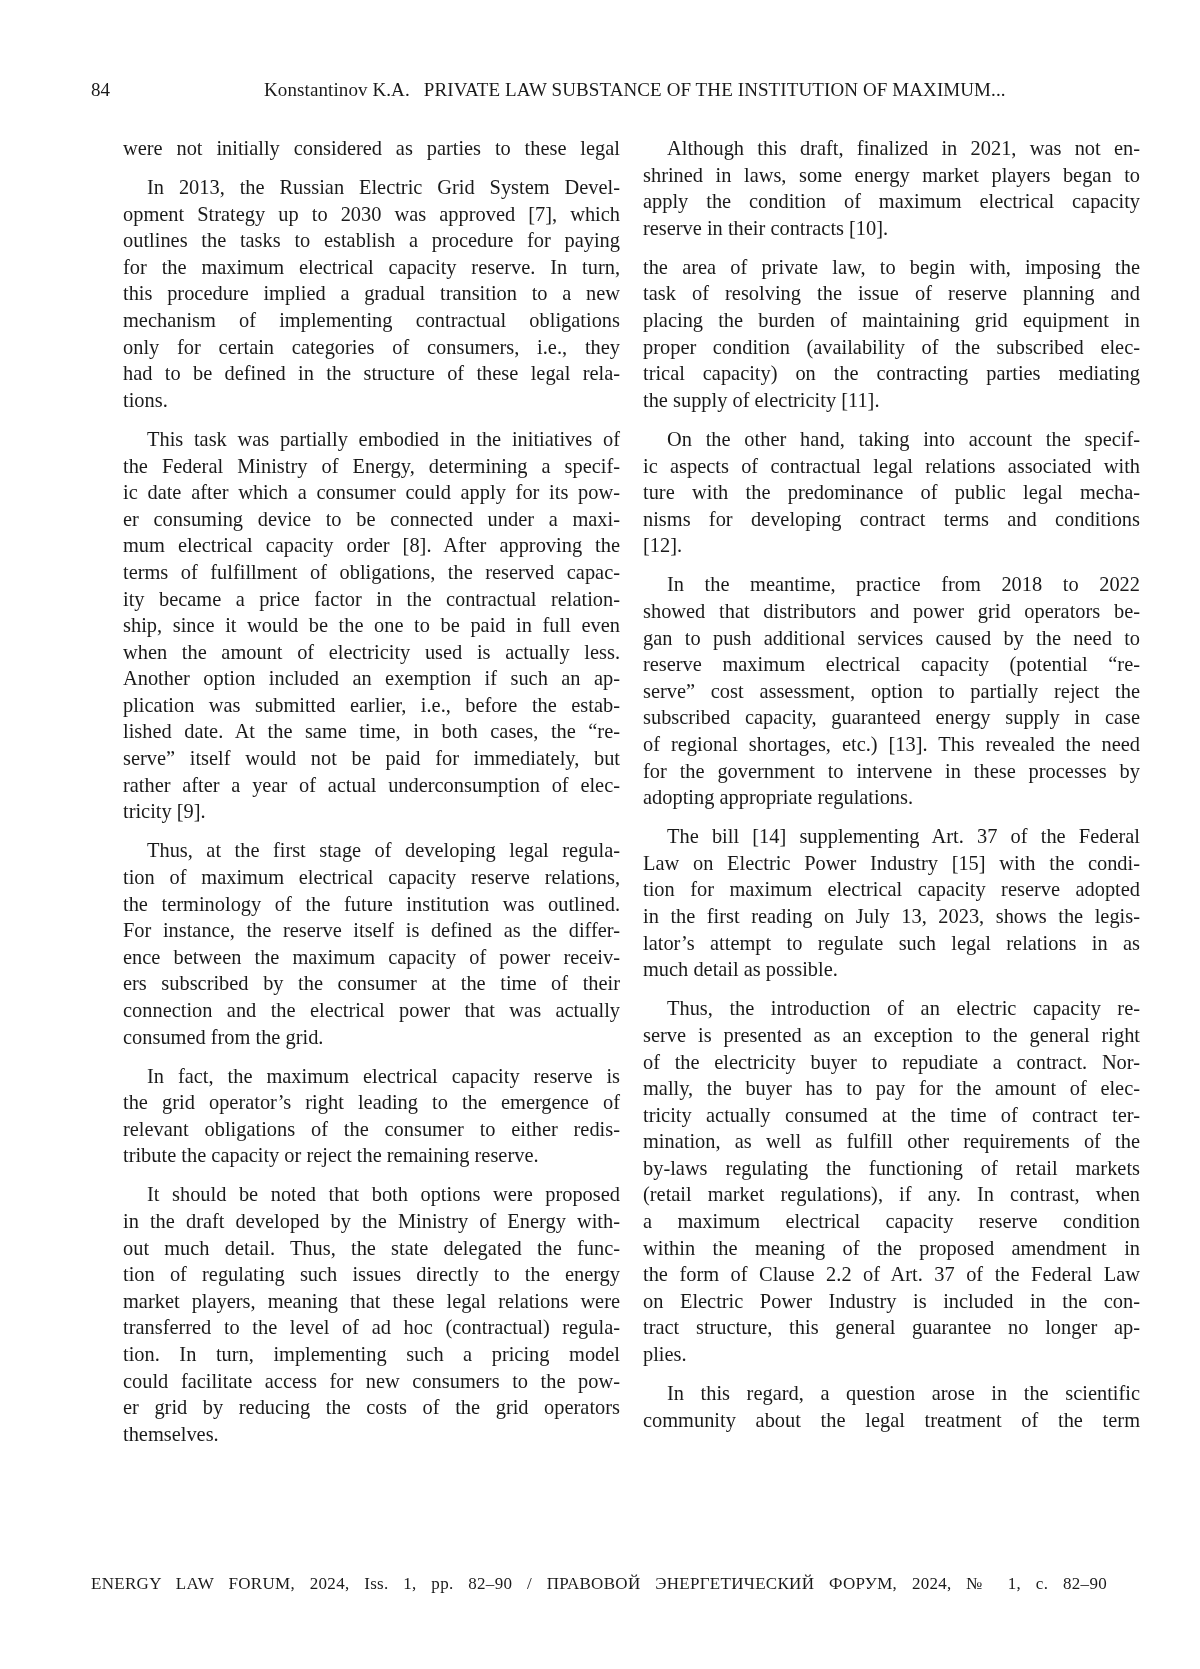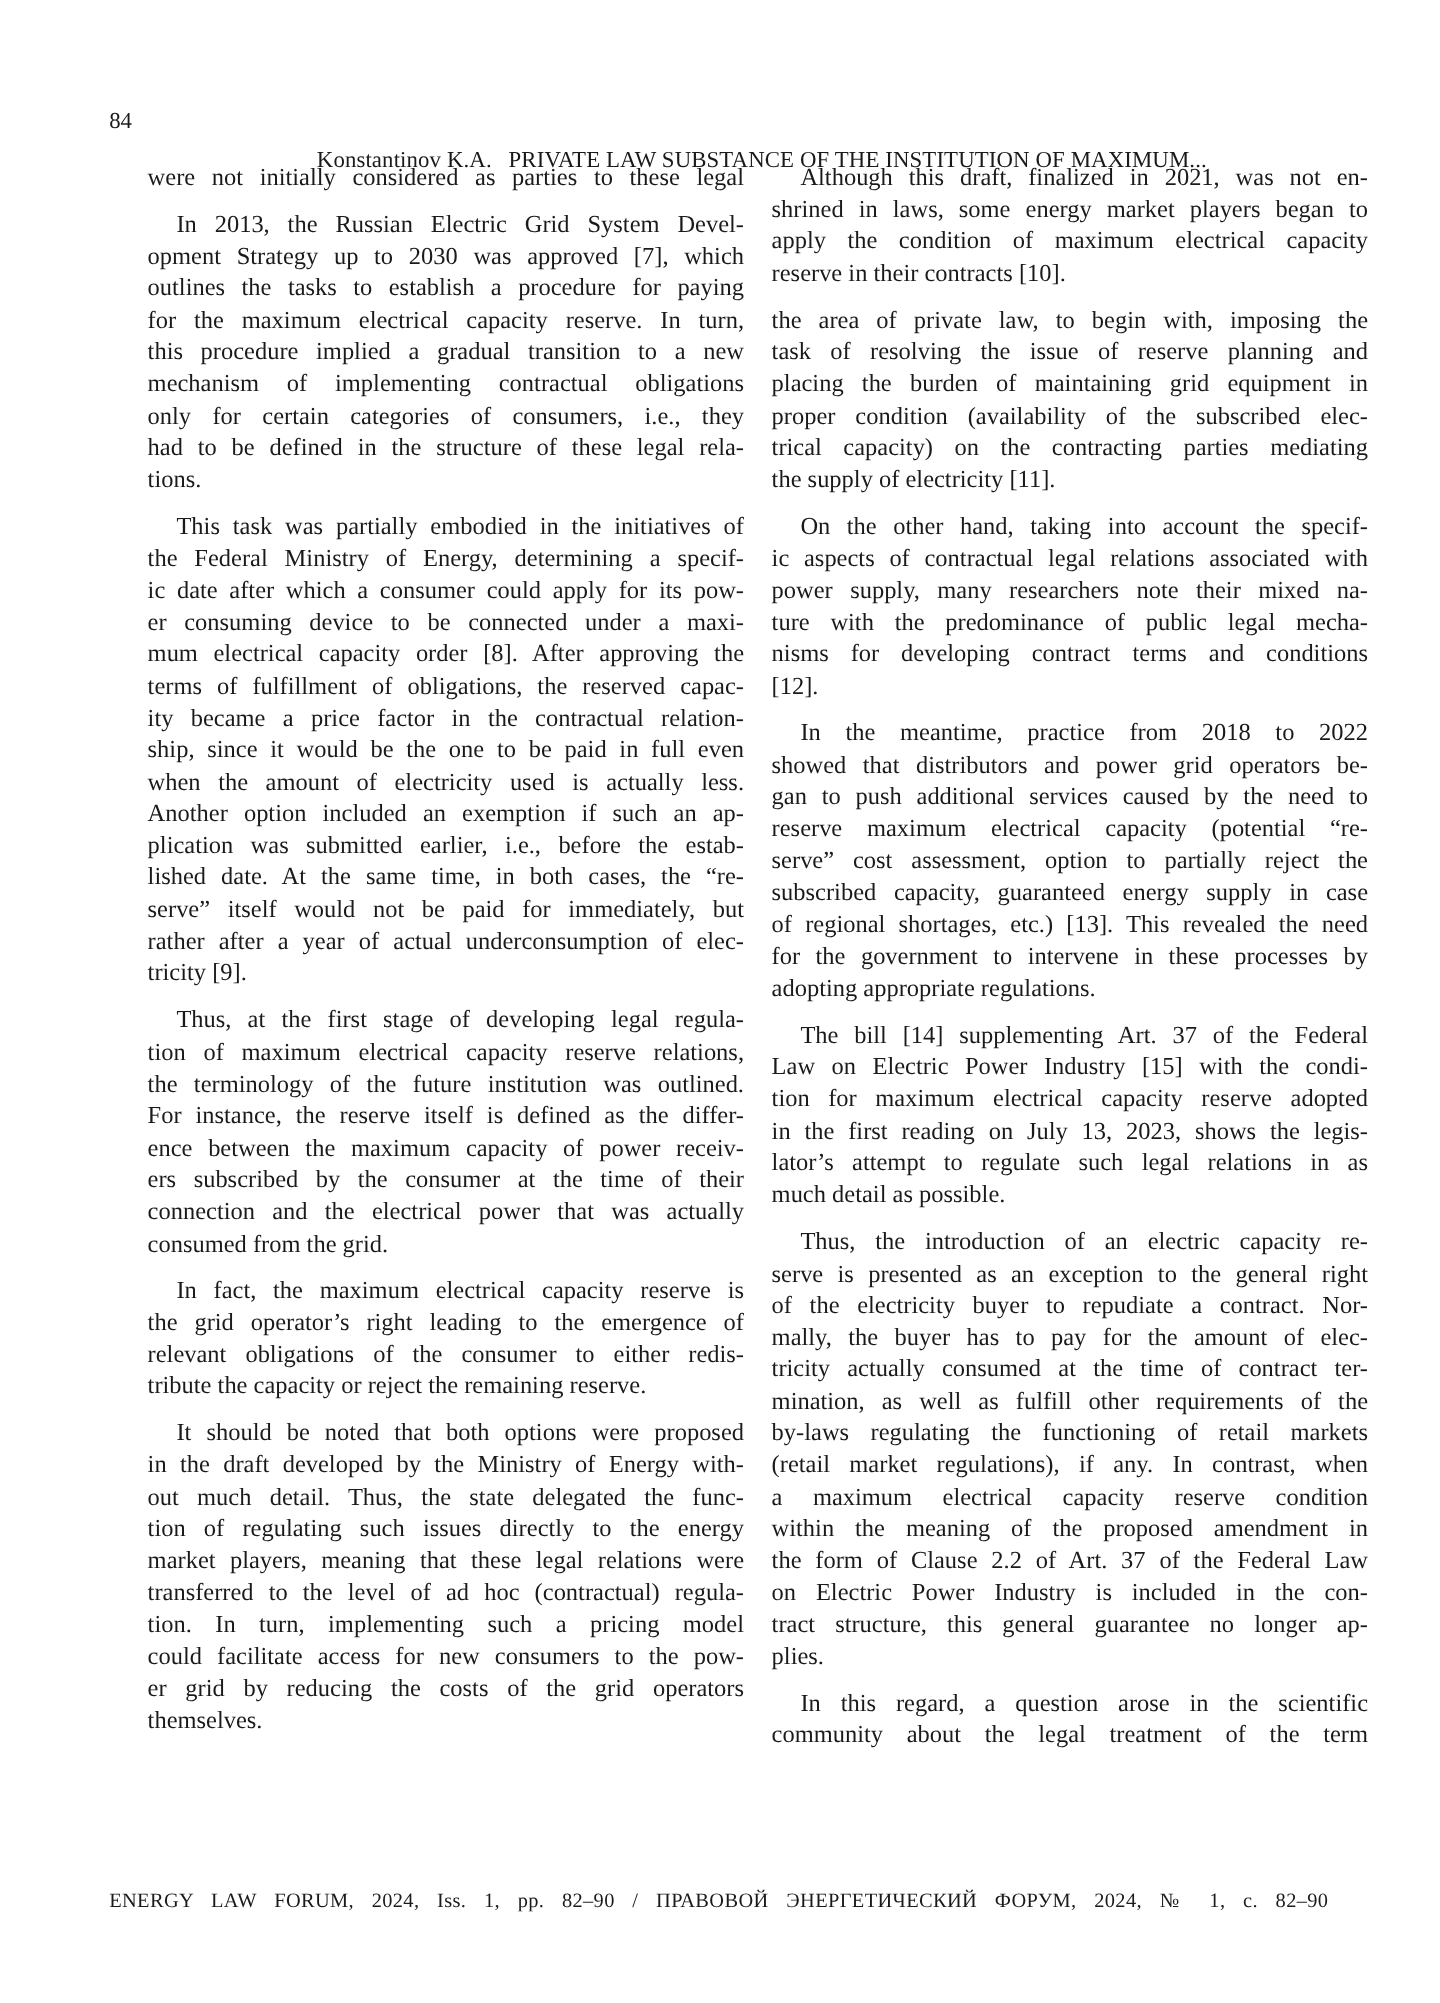--- a/index.html
+++ b/index.html
@@ -1,21 +1,21 @@
 <!DOCTYPE html>
 <html><head>
 <meta charset="utf-8">
 <style>
   html, body { margin:0; padding:0; background:#ffffff; }
   body { width:1200px; height:1669px; position:relative; overflow:hidden;
          font-family:"Liberation Serif", "DejaVu Serif", serif; color:#1a1a1a; }
-  .running-head { position:absolute; top:88px; left:91px; width:1016px; height:28px;
+  .running-head { position:absolute; top:76px; left:91px; width:1016px; height:28px;
                   font-size:19px; line-height:28px; }
   .running-head .pg { position:absolute; left:0; top:0; }
-  .running-head .ttl { position:absolute; left:173px; top:0; letter-spacing:0.1px;margin-top:32px; }
+  .running-head .ttl { position:absolute; left:173px; top:0; letter-spacing:0.1px; }
   .running-head .ttl .sep { display:inline-block; width:14px; }
   .col { position:absolute; top:135px; width:497px; font-size:20.4px; line-height:26.6px;margin-left:32px; }
   .col.left { left:91px; }
   .col.right { left:611px; }
   .para { margin:0 0 12.5px 0; }
   .ln { display:block; text-align:justify; text-align-last:justify; height:26.6px; white-space:nowrap; overflow:visible; }
   .ln.last { text-align-last:left; }
   .ln.first { text-indent:24px; }
   .footer { position:absolute; top:1572px; left:91px; width:1016px; font-size:17px; line-height:24px;
             text-align:justify; text-align-last:justify; letter-spacing:0.3px; }
@@ -100,21 +100,20 @@
       <span class="ln">the area of private law, to begin with, imposing the</span>
       <span class="ln">task of resolving the issue of reserve planning and</span>
       <span class="ln">placing the burden of maintaining grid equipment in</span>
       <span class="ln">proper condition (availability of the subscribed elec-</span>
       <span class="ln">trical capacity) on the contracting parties mediating</span>
       <span class="ln last">the supply of electricity [11].</span>
     </div>
     <div class="para">
       <span class="ln first">On the other hand, taking into account the specif-</span>
       <span class="ln">ic aspects of contractual legal relations associated with</span>
-      <span class="ln">power supply, many researchers note their mixed na-</span>
       <span class="ln">ture with the predominance of public legal mecha-</span>
       <span class="ln">nisms for developing contract terms and conditions</span>
       <span class="ln last">[12].</span>
     </div>
     <div class="para">
       <span class="ln first">In the meantime, practice from 2018 to 2022</span>
       <span class="ln">showed that distributors and power grid operators be-</span>
       <span class="ln">gan to push additional services caused by the need to</span>
       <span class="ln">reserve maximum electrical capacity (potential “re-</span>
       <span class="ln">serve” cost assessment, option to partially reject the</span>

